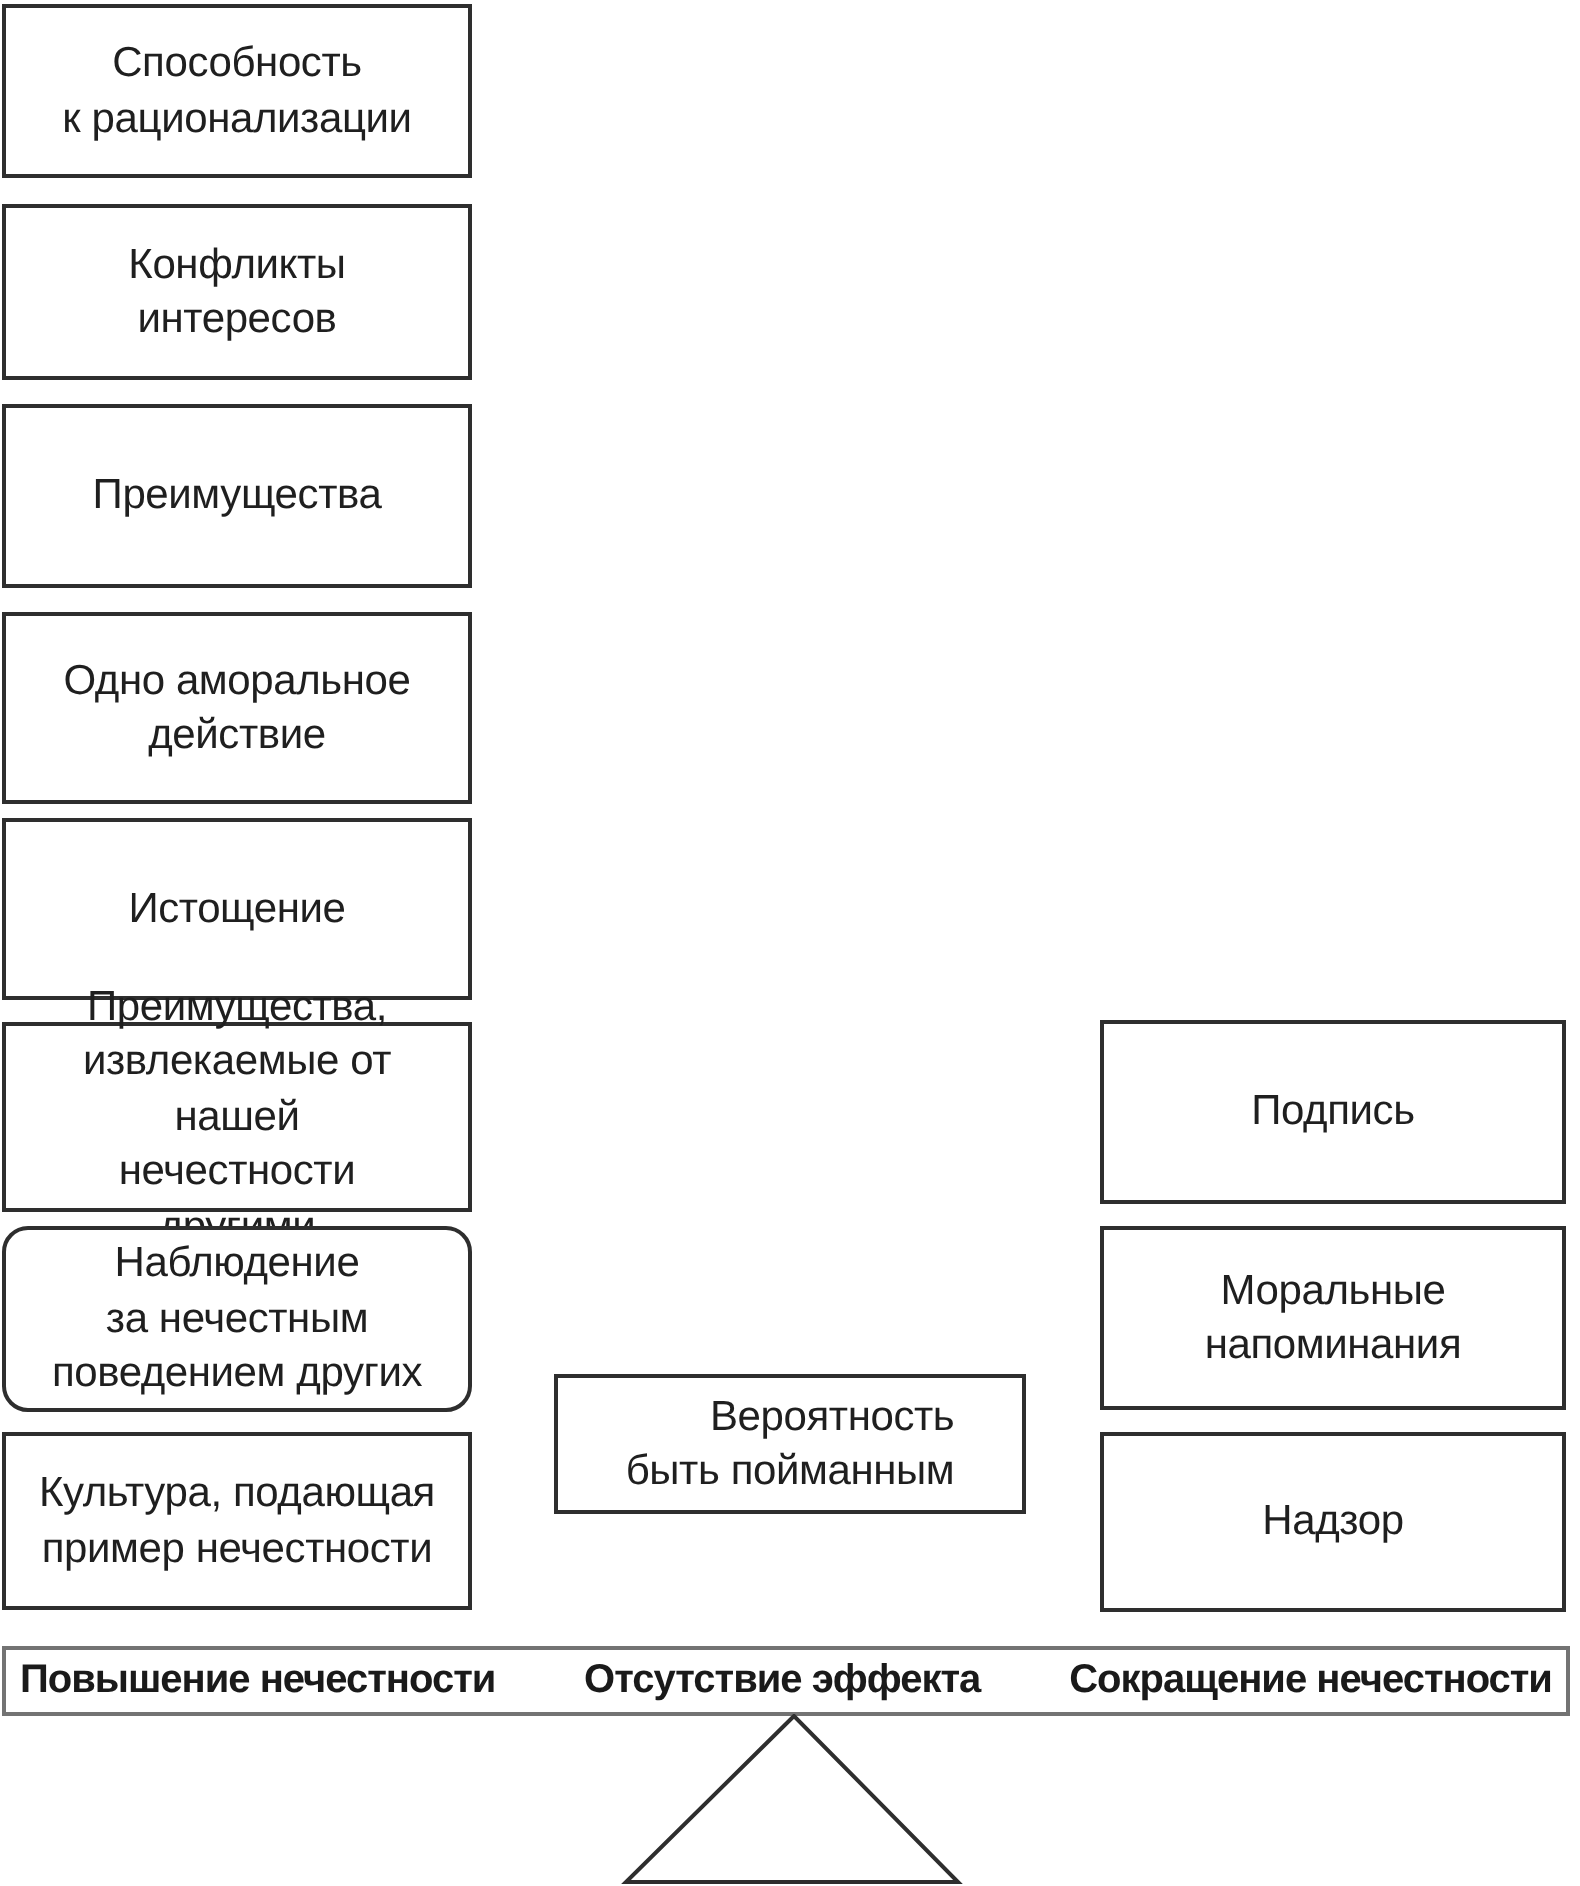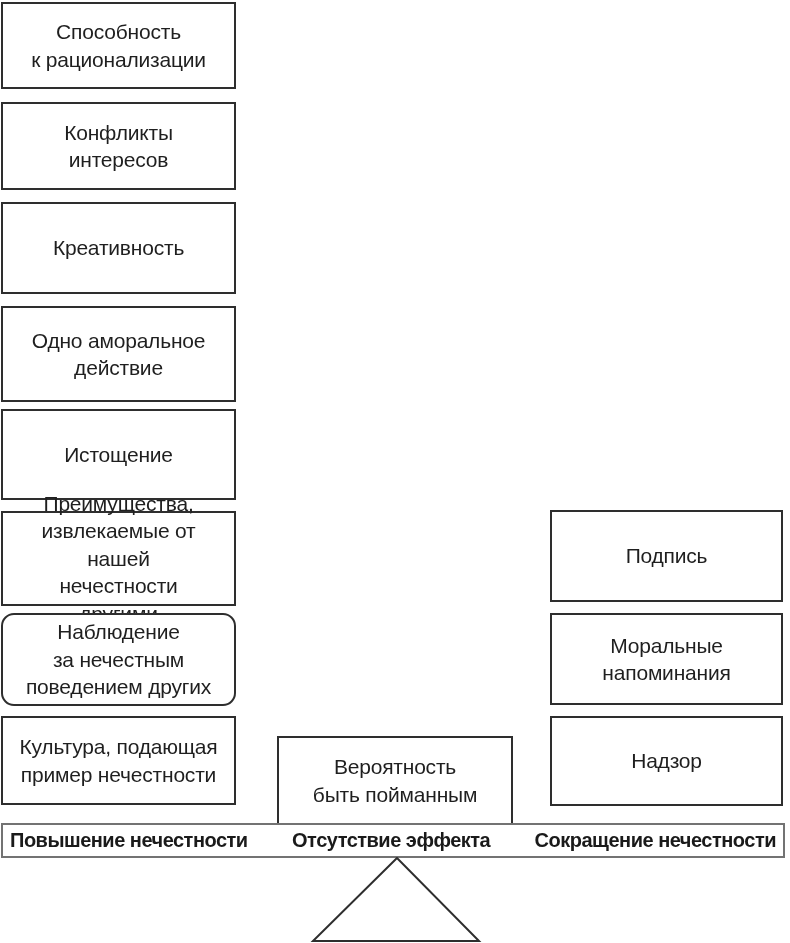--- a/index.html
+++ b/index.html
@@ -39,21 +39,21 @@
   .l1 { top: 2px;   height: 87px; }
   .l2 { top: 102px; height: 88px; }
   .l3 { top: 202px; height: 92px; }
   .l4 { top: 306px; height: 96px; }
   .l5 { top: 409px; height: 91px; }
   .l6 { top: 511px; height: 95px; }
   .l7 { top: 613px; height: 93px; border-radius: 13px; }
   .l8 { top: 716px; height: 89px; }
   
   .m1 { top: 613px; height: 91px; }
-  .m2 { top: 736px; height: 89px; }
+  .m2 { top: 687px; height: 70px; text-align: right; }
   
   .r1 { top: 408px; height: 90px; }
   .r2 { top: 510px; height: 92px; }
   .r3 { top: 613px; height: 92px; }
   .r4 { top: 716px; height: 90px; }
   
   .beam {
     position: absolute;
     left: 1px;
     top: 823px;
@@ -84,21 +84,21 @@
   }
 </style>
 </head>
 <body>
 
 <div class="stage">
 
   <div class="box col-left l1">Способность
 к рационализации</div>
   <div class="box col-left l2">Конфликты интересов</div>
-  <div class="box col-left l3">Креативность</div>
+  <div class="box col-left l3">Преимущества</div>
   <div class="box col-left l4">Одно аморальное
 действие</div>
   <div class="box col-left l5">Истощение</div>
   <div class="box col-left l6">Преимущества,
 извлекаемые от нашей
 нечестности другими</div>
   <div class="box col-left l7">Наблюдение
 за нечестным
 поведением других</div>
   <div class="box col-left l8">Культура, подающая

